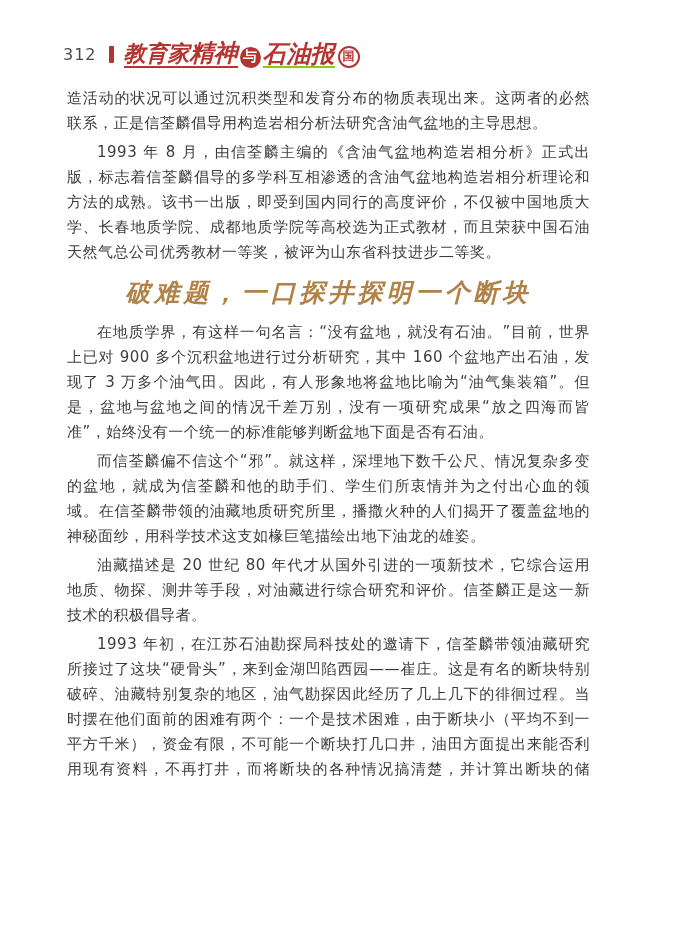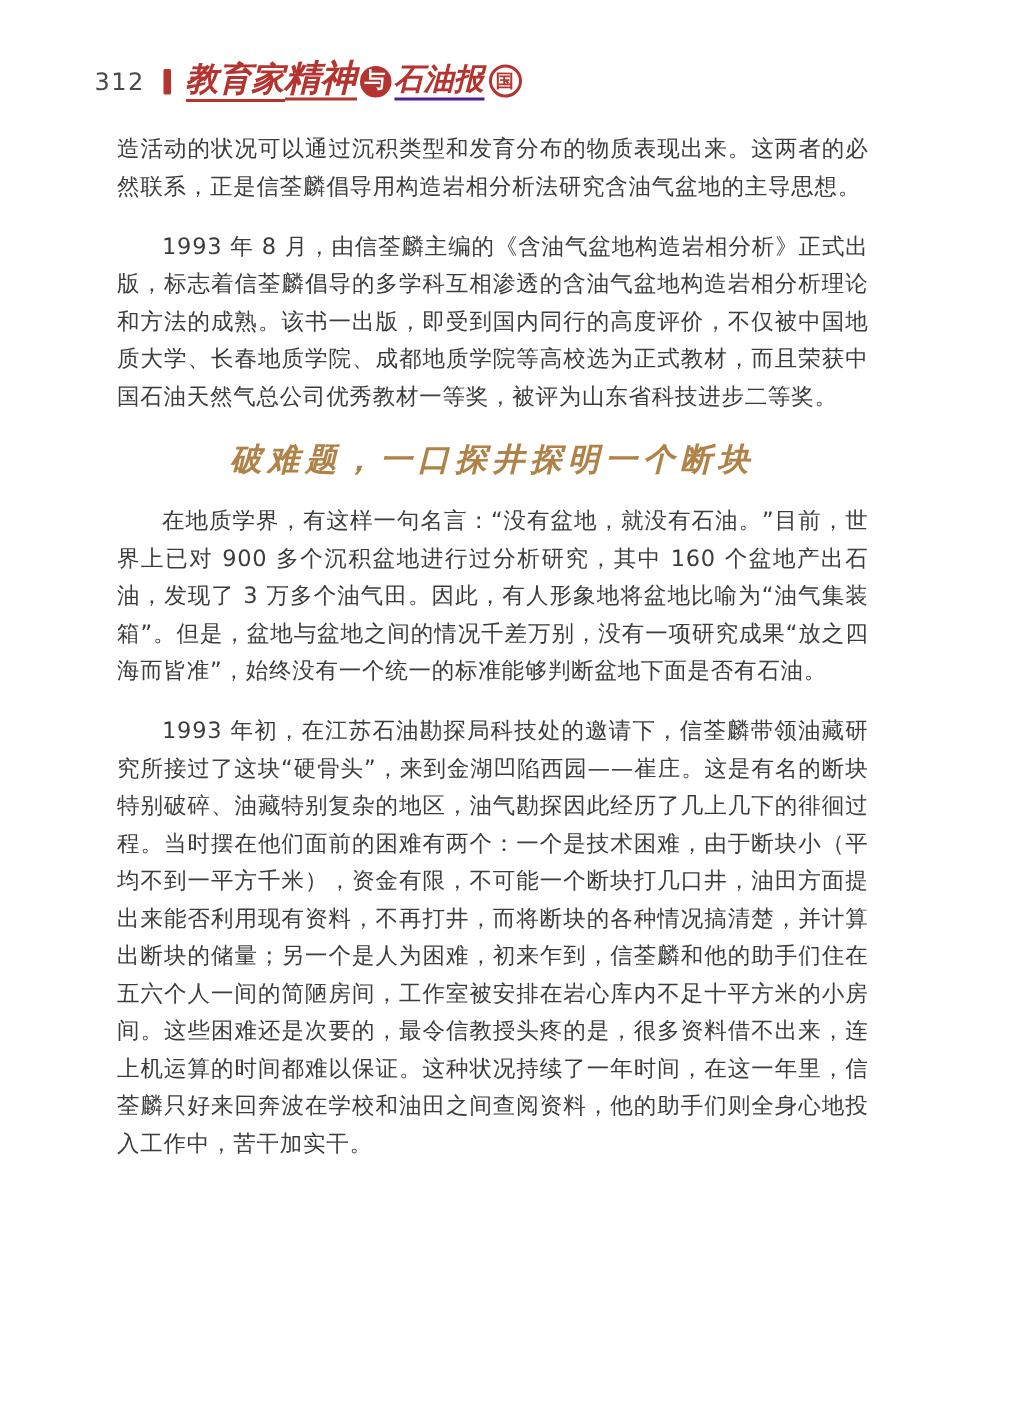--- a/index.html
+++ b/index.html
@@ -31,21 +31,21 @@
   }
   .header-divider {
     width: 5px;
     height: 17px;
     background: #b5342f;
     margin: 0 10px 0 12px;
     border-radius: 1px;
   }
   .journal-logo {
     display: flex;
-    align-items: center;
+    align-items: flex-end;
     color: #b5342f;
     font-family: "DejaVu Serif", serif;
     font-weight: bold;
     font-style: italic;
     white-space: nowrap;
   }
   .logo-seg-a {
     font-size: 22px;
     line-height: 24px;
     border-bottom: 2px solid #b5342f;
@@ -65,23 +65,23 @@
     height: 21px;
     display: inline-flex;
     align-items: center;
     justify-content: center;
     font-size: 14px;
     font-style: normal;
     margin: 0 2px;
     flex: 0 0 auto;
   }
   .logo-seg-c {
-    font-size: 20px;
+    font-size: 24px;
     line-height: 23px;
-    border-bottom: 2px solid #4c1d95;
+    border-bottom: 2px solid #84cc16;
     padding-bottom: 1px;
   }
   .logo-circle-outline {
     border: 2px solid #b5342f;
     border-radius: 50%;
     width: 18px;
     height: 18px;
     display: inline-flex;
     align-items: center;
     justify-content: center;
@@ -90,30 +90,30 @@
     margin-left: 3px;
     flex: 0 0 auto;
   }
   .article-body {
     font-size: 15px;
     line-height: 25px;
     text-align: justify;
     letter-spacing: 0.5px;
   }
   .article-body p {
-    margin: 15px;
+    margin: 4px;
     text-indent: 2em;
   }
   .article-body p.no-indent {
     text-indent: 0;
   }
   .section-heading {
     text-align: center;
     color: #b08248;
-    font-size: 21px;
+    font-size: 25px;
     line-height: 28px;
     font-weight: bold;
     font-style: italic;
     letter-spacing: 4px;
     margin: 14px 0 13px 0;
     font-family: "DejaVu Serif", serif;
     text-indent: 0;
   }
 </style>
 </head>
@@ -131,17 +131,19 @@
       <span class="logo-seg-c">石油报</span>
       <span class="logo-circle-outline">国</span>
     </span>
   </div>
 
   <div class="article-body">
     <p class="no-indent">造活动的状况可以通过沉积类型和发育分布的物质表现出来。这两者的必然联系，正是信荃麟倡导用构造岩相分析法研究含油气盆地的主导思想。</p>
     <p>1993 年 8 月，由信荃麟主编的《含油气盆地构造岩相分析》正式出版，标志着信荃麟倡导的多学科互相渗透的含油气盆地构造岩相分析理论和方法的成熟。该书一出版，即受到国内同行的高度评价，不仅被中国地质大学、长春地质学院、成都地质学院等高校选为正式教材，而且荣获中国石油天然气总公司优秀教材一等奖，被评为山东省科技进步二等奖。</p>
     <h2 class="section-heading">破难题，一口探井探明一个断块</h2>
     <p>在地质学界，有这样一句名言：“没有盆地，就没有石油。”目前，世界上已对 900 多个沉积盆地进行过分析研究，其中 160 个盆地产出石油，发现了 3 万多个油气田。因此，有人形象地将盆地比喻为“油气集装箱”。但是，盆地与盆地之间的情况千差万别，没有一项研究成果“放之四海而皆准”，始终没有一个统一的标准能够判断盆地下面是否有石油。</p>
+    <p>而信荃麟偏不信这个“邪”。就这样，深埋地下数千公尺、情况复杂多变的盆地，就成为信荃麟和他的助手们、学生们所衷情并为之付出心血的领域。在信荃麟带领的油藏地质研究所里，播撒火种的人们揭开了覆盖盆地的神秘面纱，用科学技术这支如椽巨笔描绘出地下油龙的雄姿。</p>
+    <p>油藏描述是 20 世纪 80 年代才从国外引进的一项新技术，它综合运用地质、物探、测井等手段，对油藏进行综合研究和评价。信荃麟正是这一新技术的积极倡导者。</p>
     <p>1993 年初，在江苏石油勘探局科技处的邀请下，信荃麟带领油藏研究所接过了这块“硬骨头”，来到金湖凹陷西园——崔庄。这是有名的断块特别破碎、油藏特别复杂的地区，油气勘探因此经历了几上几下的徘徊过程。当时摆在他们面前的困难有两个：一个是技术困难，由于断块小（平均不到一平方千米），资金有限，不可能一个断块打几口井，油田方面提出来能否利用现有资料，不再打井，而将断块的各种情况搞清楚，并计算出断块的储量；另一个是人为困难，初来乍到，信荃麟和他的助手们住在五六个人一间的简陋房间，工作室被安排在岩心库内不足十平方米的小房间。这些困难还是次要的，最令信教授头疼的是，很多资料借不出来，连上机运算的时间都难以保证。这种状况持续了一年时间，在这一年里，信荃麟只好来回奔波在学校和油田之间查阅资料，他的助手们则全身心地投入工作中，苦干加实干。</p>
     <p>终于，在年底的阶段汇报中，他们用实力赢得了油田科技人员的信任和配合。工作</p>
   </div>
 
 </div>
 
 </body></html>

